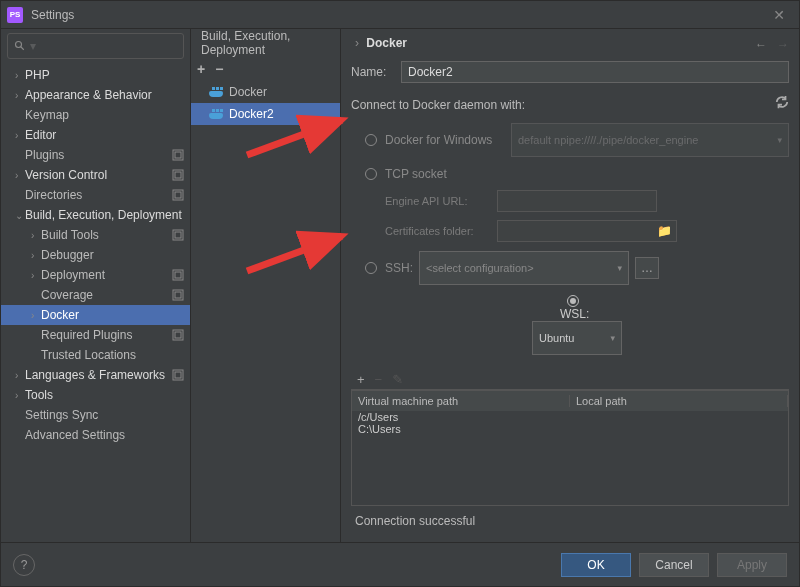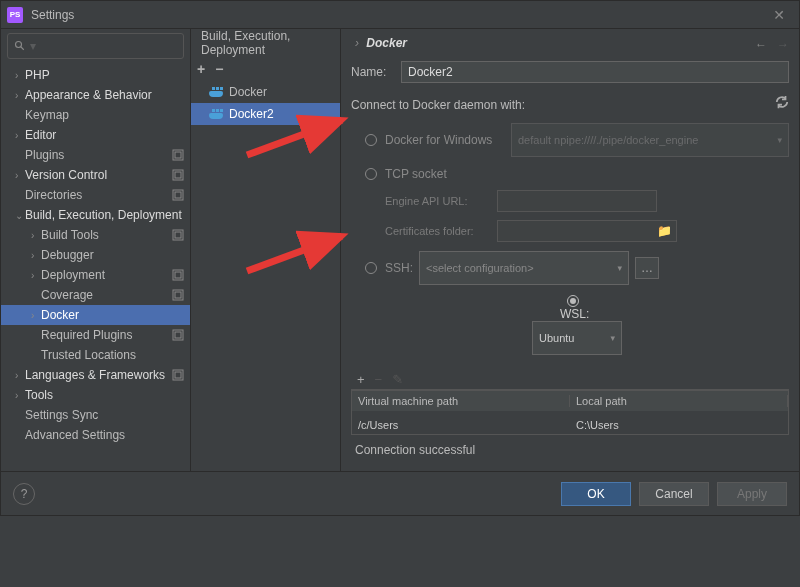--- a/index.html
+++ b/index.html
@@ -1,17 +1,17 @@
 <!DOCTYPE html>
 <html><head>
 <meta charset="utf-8">
 <style>
   * { box-sizing: border-box; margin: 0; padding: 0; font-family: "Segoe UI", Arial, sans-serif; }
   html, body { width: 800px; height: 587px; overflow: hidden; background: #3c3f41; color: #bbbbbb; font-size: 12px; }
-  .win { width: 800px; height: 516px; display: flex; flex-direction: column; background: #3c3f41; border: 1px solid #2b2b2b; }
+  .win { width: 800px; height: 587px; display: flex; flex-direction: column; background: #3c3f41; border: 1px solid #2b2b2b; }
   .titlebar { height: 28px; display: flex; align-items: center; padding: 0 6px; background: #3c3f41; border-bottom: 1px solid #2b2b2b; }
   .titlebar .app-icon { width: 16px; height: 16px; background: #a259ff; border-radius: 2px; font-size: 8px; color: #fff; display: flex; align-items: center; justify-content: center; font-weight: bold; margin-right: 8px; }
   .titlebar .title { flex: 1; color: #bbbbbb; }
   .titlebar .close { width: 28px; text-align: center; color: #888; cursor: pointer; font-size: 14px; }
   .body { flex: 1; display: flex; min-height: 0; }
   .sidebar { width: 190px; border-right: 1px solid #2b2b2b; display: flex; flex-direction: column; }
   .search { height: 26px; margin: 4px 6px; border: 1px solid #555; border-radius: 3px; display: flex; align-items: center; padding: 0 6px; color: #777; }
   .search svg { width: 12px; height: 12px; fill: #888; margin-right: 4px; }
   .tree { flex: 1; overflow: auto; padding: 2px 0; }
   .tree-item { display: flex; align-items: center; height: 20px; padding: 0 6px 0 6px; cursor: pointer; white-space: nowrap; }
@@ -59,21 +59,21 @@
   .sub-row .input { background: #3f4243; border-color: #555; color: #888; width: 160px; flex: none; }
   .browse { width: 14px; height: 14px; margin-left: -20px; color: #888; }
   .dots-btn { width: 24px; height: 22px; border: 1px solid #646464; background: #45494a; color: #aaa; display: flex; align-items: center; justify-content: center; margin-left: 6px; cursor: pointer; }
   .mini-toolbar { display: flex; align-items: center; gap: 10px; padding: 2px 6px; margin-top: 10px; border-bottom: 1px solid #555; }
   .mini-toolbar span { color: #aaa; cursor: pointer; font-size: 13px; }
   .mini-toolbar .dim { color: #555; }
   .table { flex: 1; border: 1px solid #555; margin-top: 0; }
   .thead { display: flex; background: #45494a; height: 20px; align-items: center; }
   .thead > div, .trow > div { flex: 1; padding: 0 6px; font-size: 11px; }
   .thead > div { color: #bbb; border-right: 1px solid #555; }
-  .trow { display: flex; height: 20px; align-items: flex-end; color: #ccc; }
+  .trow { display: flex; height: 20px; align-items: flex-start; color: #ccc; flex-direction: column; }
   .status { padding: 8px 4px; color: #bbb; }
   .footer { height: 44px; border-top: 1px solid #2b2b2b; display: flex; align-items: center; padding: 0 12px; }
   .help { width: 22px; height: 22px; border: 1px solid #666; border-radius: 50%; color: #999; display: flex; align-items: center; justify-content: center; cursor: pointer; }
   .spacer { flex: 1; }
   .btn { height: 24px; min-width: 70px; padding: 0 14px; margin-left: 8px; border: 1px solid #5a5a5a; background: #4c5052; color: #ccc; cursor: pointer; display: flex; align-items: center; justify-content: center; }
   .btn.primary { background: #365880; border-color: #4a78ad; color: #fff; }
   .btn.disabled { color: #777; }
   .red-arrow { position: absolute; pointer-events: none; }
   .window-wrap { position: relative; }
 </style>
@@ -228,21 +228,21 @@
             </div>
             <div class="list-item selected">
               <span class="docker-glyph"></span>
               <span>Docker2</span>
             </div>
           </div>
     </div>
 
     <div class="main">
       <div class="breadcrumb-row">
-        <span class="breadcrumb" style="margin-right:auto;font-style:italic;">
+        <span class="breadcrumb" style="margin-right:auto;">
           <span class="sep">›</span>
           <span style="color:#dcdcdc;font-weight:600">Docker</span>
         </span>
         <div class="nav-arrows">
           <span>←</span>
           <span style="opacity:.4">→</span>
         </div>
       </div>
 
       <div class="form">

